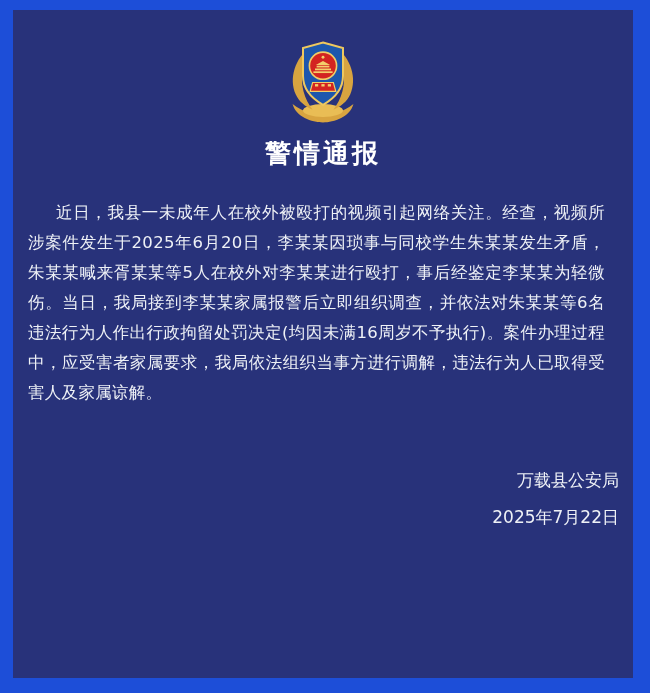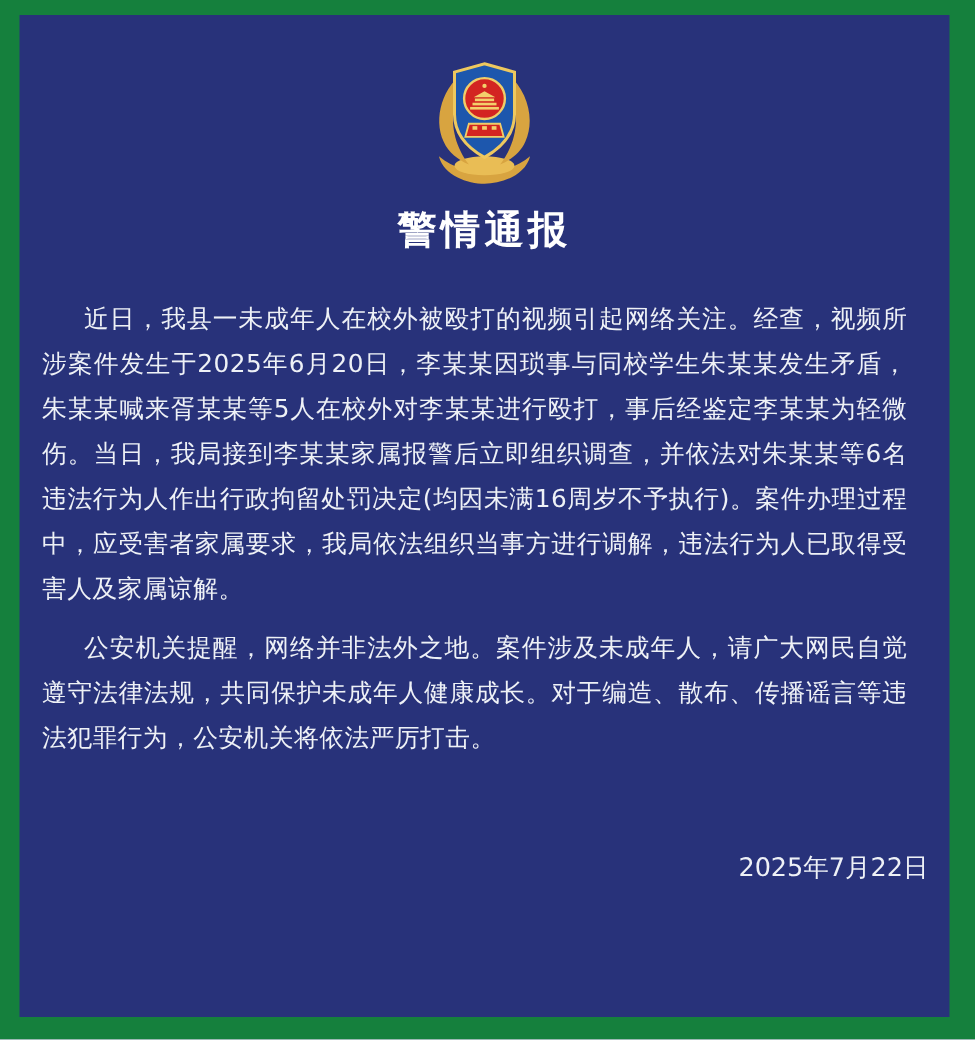--- a/index.html
+++ b/index.html
@@ -7,21 +7,21 @@
     padding: 0;
     background: #ffffff;
     width: 650px;
     height: 693px;
     font-family: "DejaVu Sans", "Liberation Sans", sans-serif;
   }
   .page {
     position: relative;
     width: 650px;
     height: 693px;
-    background: #15803d;
+    background: #1d4ed8;
     overflow: hidden;
   }
   .panel {
     position: absolute;
     left: 13px;
     top: 10px;
     width: 620px;
     height: 668px;
     background: #28327a;
     color: #eef1f6;
@@ -95,21 +95,21 @@
           <rect x="48" y="55" width="4" height="3"></rect>
           <rect x="56" y="55" width="4" height="3"></rect>
         </g>
       </svg>
     </div>
 
     <h1 class="title">警情通报</h1>
 
     <div class="body">
       <p>近日，我县一未成年人在校外被殴打的视频引起网络关注。经查，视频所涉案件发生于2025年6月20日，李某某因琐事与同校学生朱某某发生矛盾，朱某某喊来胥某某等5人在校外对李某某进行殴打，事后经鉴定李某某为轻微伤。当日，我局接到李某某家属报警后立即组织调查，并依法对朱某某等6名违法行为人作出行政拘留处罚决定(均因未满16周岁不予执行)。案件办理过程中，应受害者家属要求，我局依法组织当事方进行调解，违法行为人已取得受害人及家属谅解。</p>
-      <p>公安机关提醒，网络并非法外之地。案件涉及未成年人，请广大网民自觉遵守法律法规，共同保护未成年人健康成长。对于编造、散布、传播谣言等违法犯罪行为，公安机关将依法严厉打击。</p>
     </div>
 
     <div class="signature">
+      <div>万载县公安局</div>
       <div>2025年7月22日</div>
     </div>
 
   </div>
 </div>
 
 </body></html>

